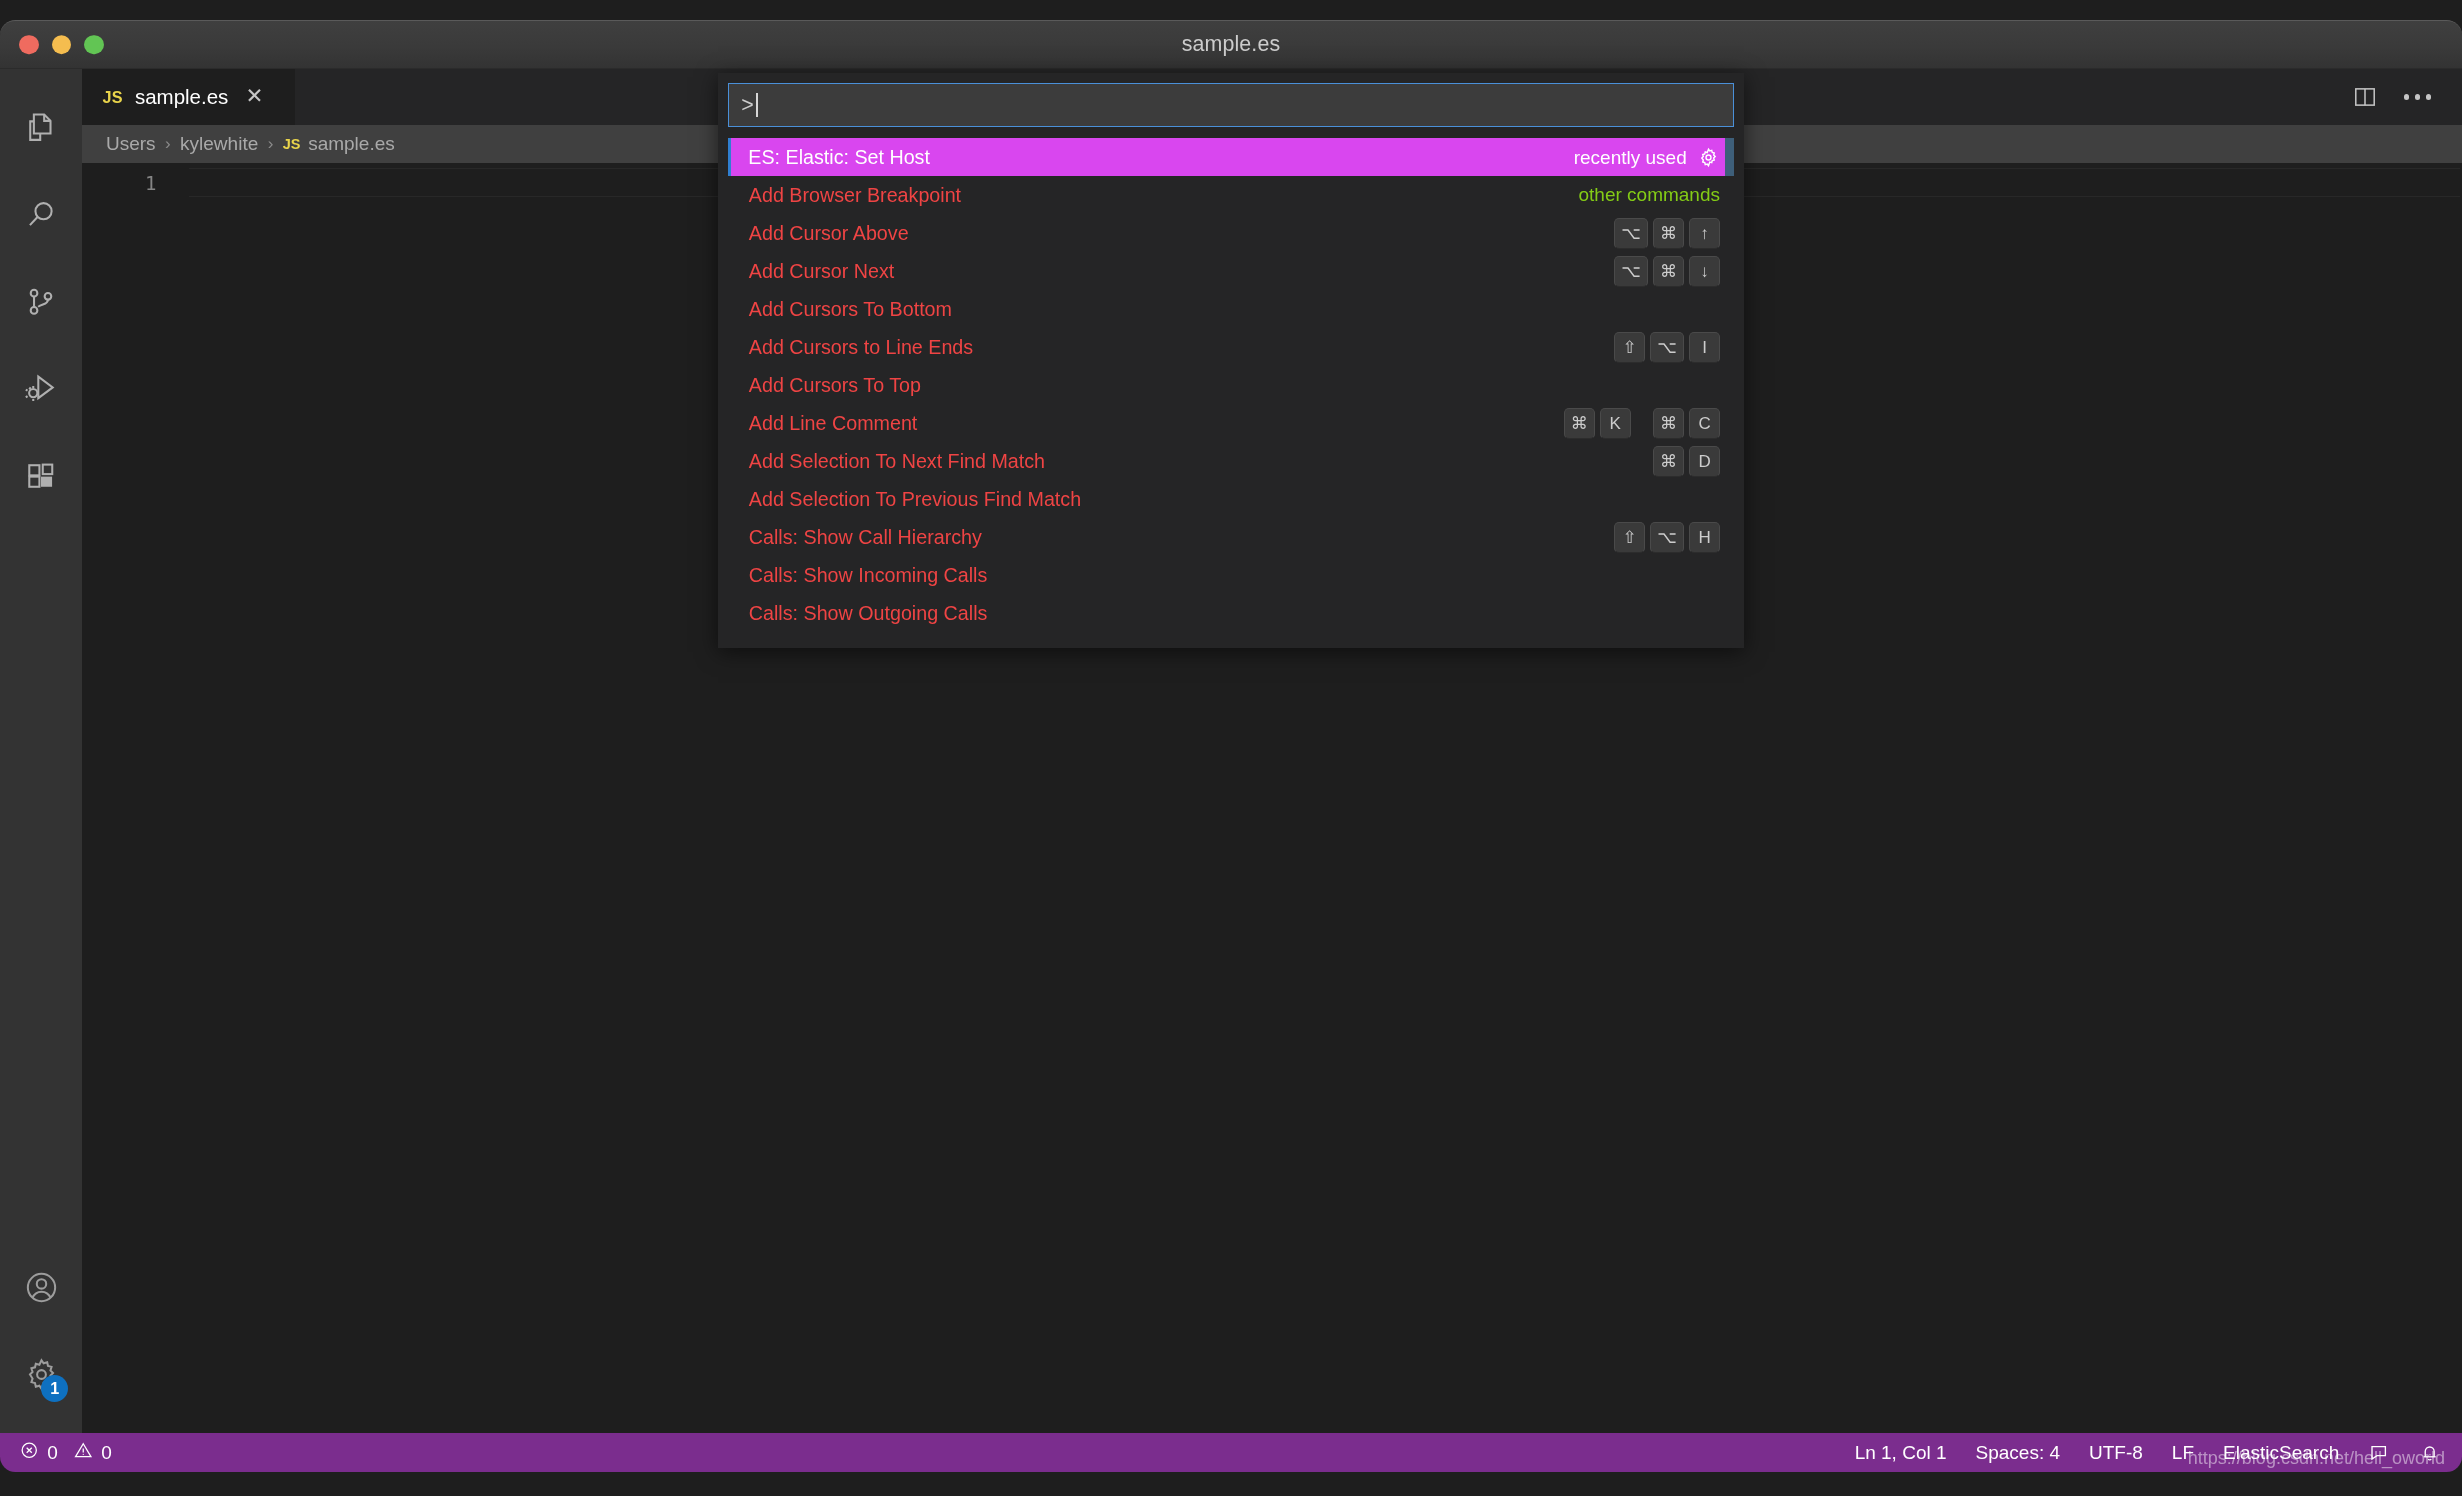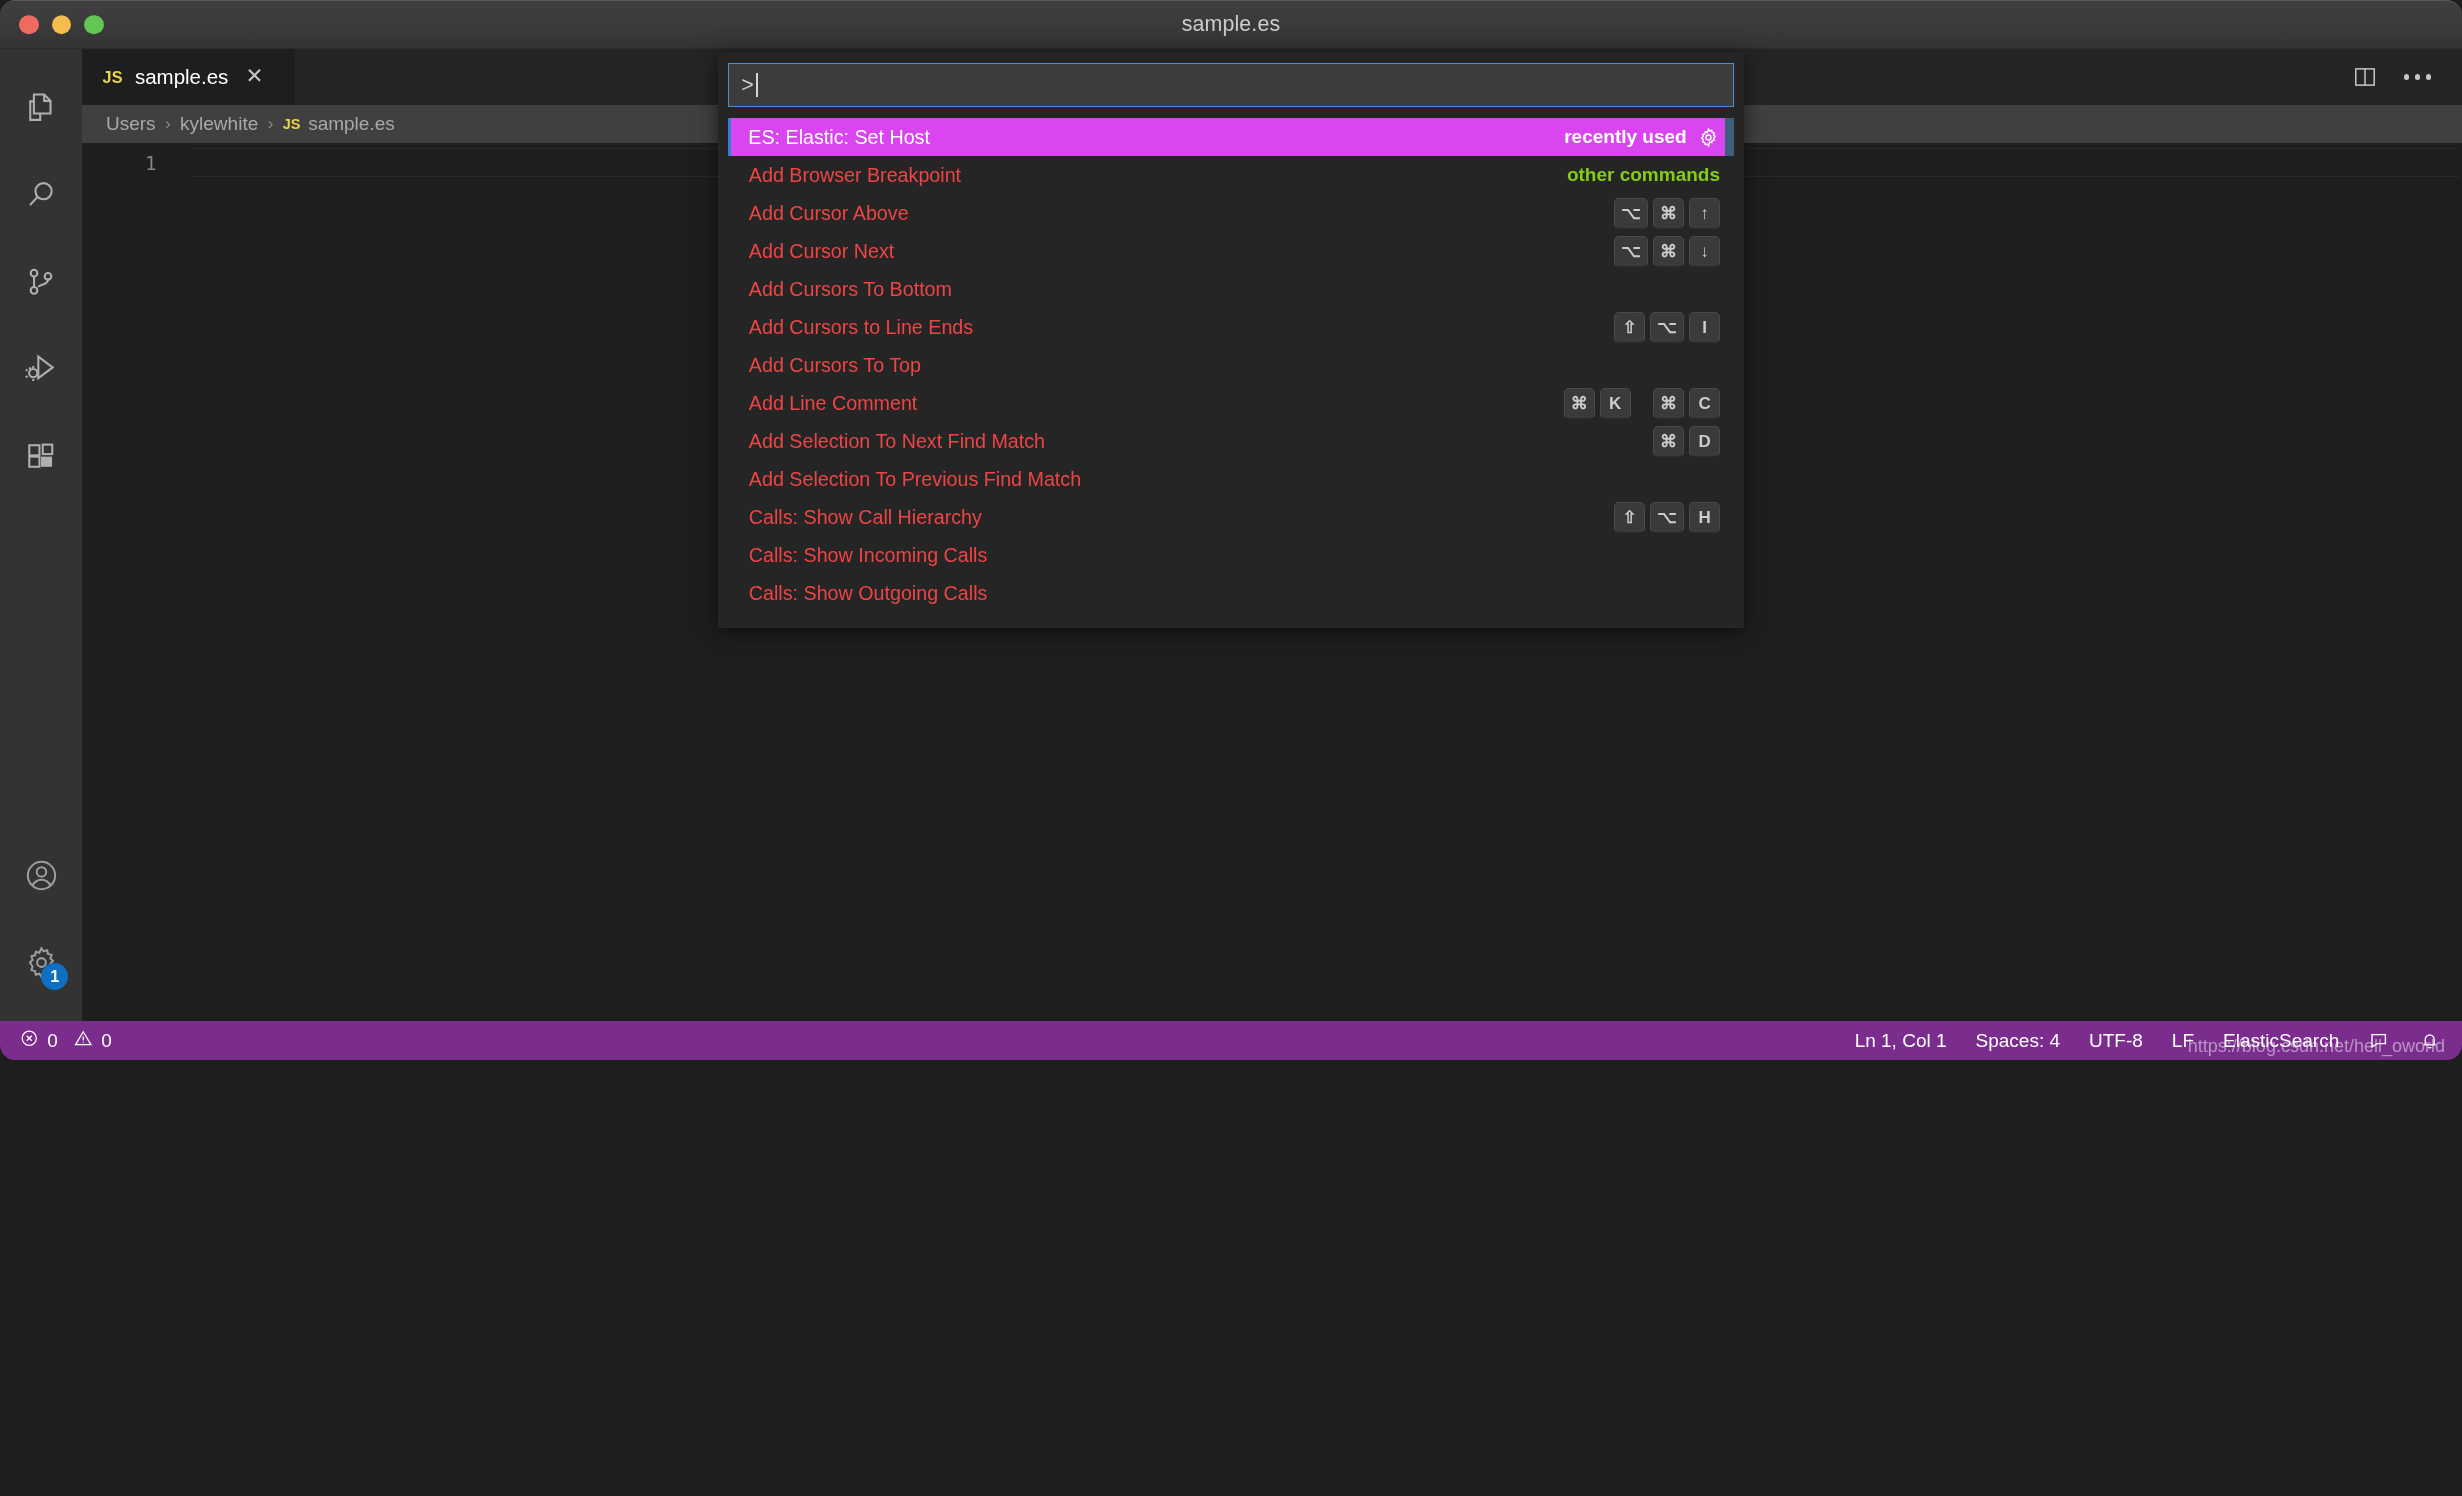--- a/index.html
+++ b/index.html
@@ -9,24 +9,25 @@
     height: 1496px;
     overflow: hidden;
     background: #1e1e1e;
     font-family: "Liberation Sans", sans-serif;
     -webkit-font-smoothing: antialiased;
   }
 
   #app {
     position: relative;
     width: 2462px;
-    height: 1060px;
+    height: 1452px;
     background: #1e1e1e;
     display: flex;
     flex-direction: column;
+    margin-top: 20px;
   }
 
   
   .titlebar {
     position: relative;
     height: 49px;
     flex: 0 0 49px;
     background: linear-gradient(180deg, #3f3f3f 0%, #3a3a3a 55%, #333333 100%);
     border-bottom: 0.9px solid #2b2b2b;
     border-top: 0.9px solid #5a5a5a;
@@ -271,24 +272,23 @@
   .qi-label {
     font-size: 19.7px;
     color: #ef4444;
     white-space: nowrap;
   }
   .qi-row.selected .qi-label { color: #ffffff; }
 
   .qi-right {
     margin-left: auto;
     display: flex;
-    align-items: flex-start;
+    align-items: flex-end;
     gap: 10.3px;
     z-index: 2;
-    font-weight: bold;
   }
   .qi-group-label {
     font-size: 19px;
     color: #ffffff;
   }
   .qi-group-label.blue { color: #84cc16; }
   .gear-btn { display:flex; align-items:center; color:#ffffff; }
 
   .keys { display: flex; align-items: center; gap: 5.1px; }
   .keygap { width: 12px; }

